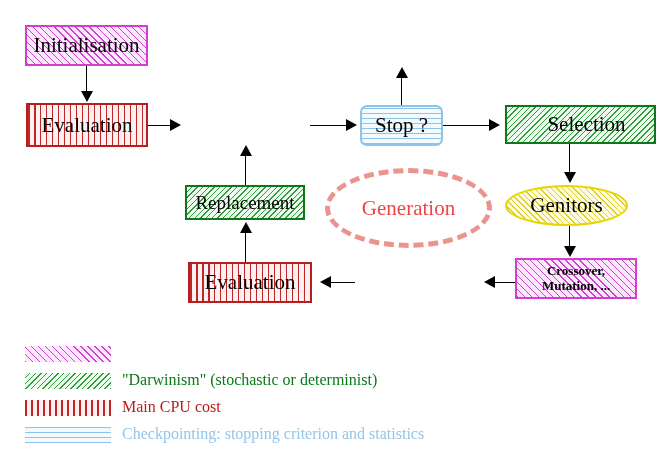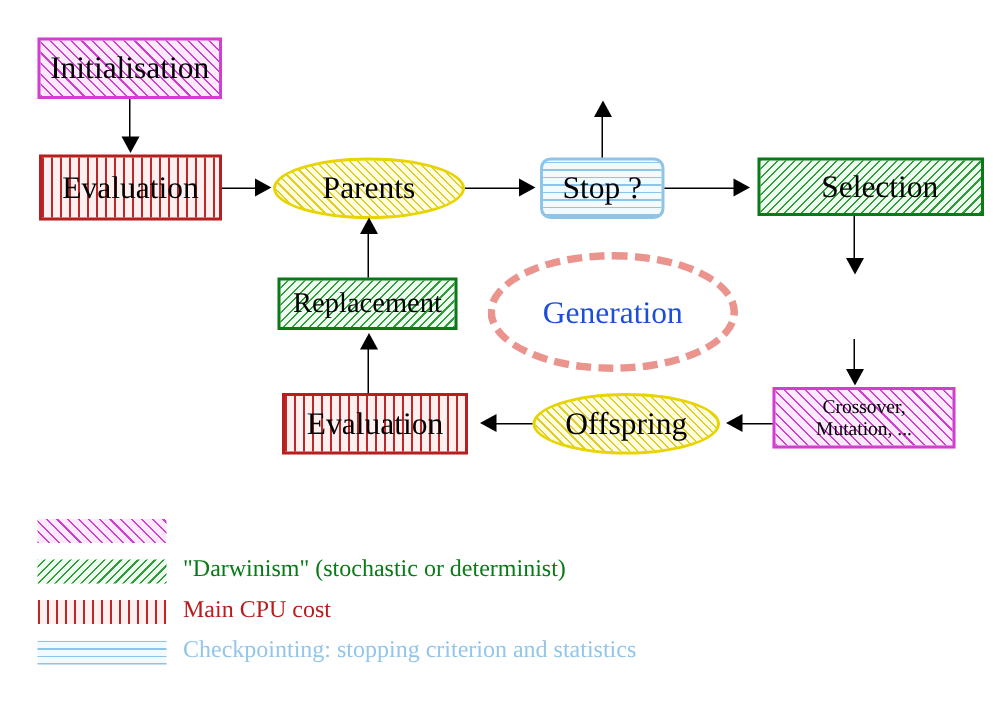--- a/index.html
+++ b/index.html
@@ -44,21 +44,21 @@
         #e0cf2a 0px,#e0cf2a 1px,transparent 1px,transparent 4px);
   }
 
   .rounded{border-radius:7px;}
 
   .dashed-ellipse{
     position:absolute;box-sizing:border-box;border-radius:50%;
     border:5px dashed #eb938d;background:transparent;
     display:flex;align-items:center;justify-content:center;
   }
-  .gen-label{color:#1d4ed8;font-size:21px;}
+  .gen-label{color:#ef4444;font-size:21px;}
 
   
   .ln{position:absolute;background:#000;}
   .lnh{height:1.4px;}
   .lnv{width:1.4px;}
   .arw{position:absolute;width:0;height:0;}
   .arw-r{border-top:6px solid transparent;border-bottom:6px solid transparent;border-left:11px solid #000;}
   .arw-l{border-top:6px solid transparent;border-bottom:6px solid transparent;border-right:11px solid #000;}
   .arw-d{border-left:6px solid transparent;border-right:6px solid transparent;border-top:11px solid #000;}
   .arw-u{border-left:6px solid transparent;border-right:6px solid transparent;border-bottom:11px solid #000;}
@@ -70,45 +70,44 @@
   .lg-txt{position:absolute;left:122px;top:-2px;font-size:16px;white-space:nowrap;}
   .c-magenta{color:#d400d4;}
   .c-gold{color:#f2c200;}
   .c-green{color:#0a7a18;}
   .c-red{color:#b91c1c;}
   .c-ltblue{color:#93c6e8;}
 
   .t18{font-size:19px;}
   .t20{font-size:21px;}
   .t13{font-size:13px;}
-  .two-line{flex-direction:column;line-height:1.12;}
+  .two-line{flex-direction:column;line-height:1.12;font-weight:bold;}
 </style>
 </head>
 <body>
 
 <div id="stage">
 
   <div class="node box fill-magenta t20" style="left:25px;top:25px;width:123px;height:41px;">Initialisation</div>
 
   <div class="node box fill-red t20" style="left:26px;top:103px;width:122px;height:44px;">Evaluation</div>
 
-  <div class="node ell fill-yellow t20" style="left:182px;top:105px;width:128px;height:41px;">Parents</div>
 
 
   <div class="node box fill-blue rounded t20" style="left:360px;top:105px;width:83px;height:41px;">Stop ?</div>
 
   <div class="node box fill-green t20" style="left:505px;top:105px;width:151px;height:39px;padding-left:12px;">Selection</div>
 
+  <div class="node ell fill-yellow t20" style="left:505px;top:185px;width:123px;height:41px;">Genitors</div>
 
   <div class="node box fill-magenta two-line t13" style="left:515px;top:258px;width:122px;height:41px;">
     <span>Crossover,</span>
     <span>Mutation, ...</span>
   </div>
 
-  <div class="node ell fill-yellow t20" style="left:355px;top:262px;width:125px;height:41px;">Offspring</div>
 
   <div class="node box fill-red t20" style="left:188px;top:262px;width:124px;height:41px;">Evaluation</div>
 
   <div class="node box fill-green t18" style="left:185px;top:185px;width:120px;height:35px;">Replacement</div>
 
   <div class="dashed-ellipse" style="left:325px;top:168px;width:167px;height:80px;">
     <span class="gen-label">Generation</span>
   </div>
 
   <div class="ln lnv" style="left:86px;top:66px;height:27px;"></div>

